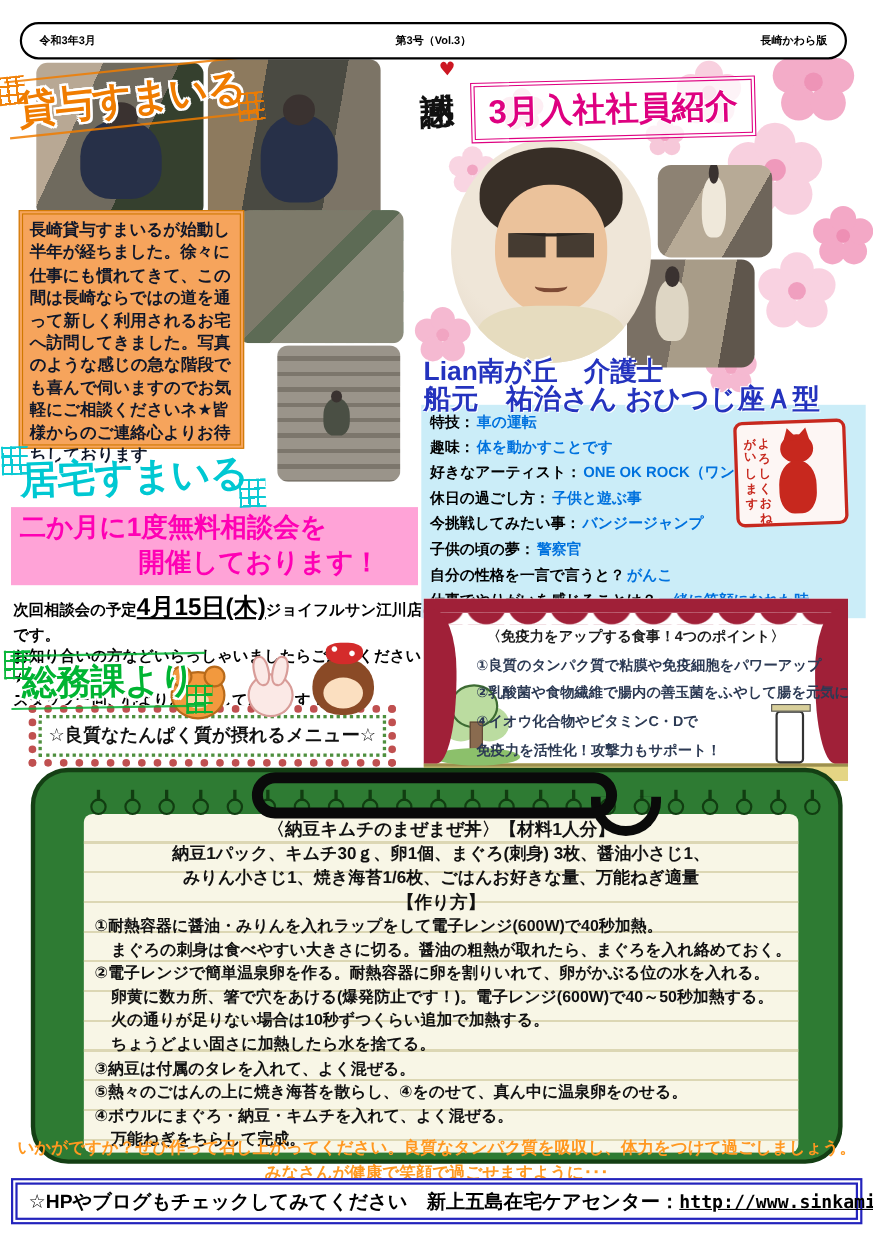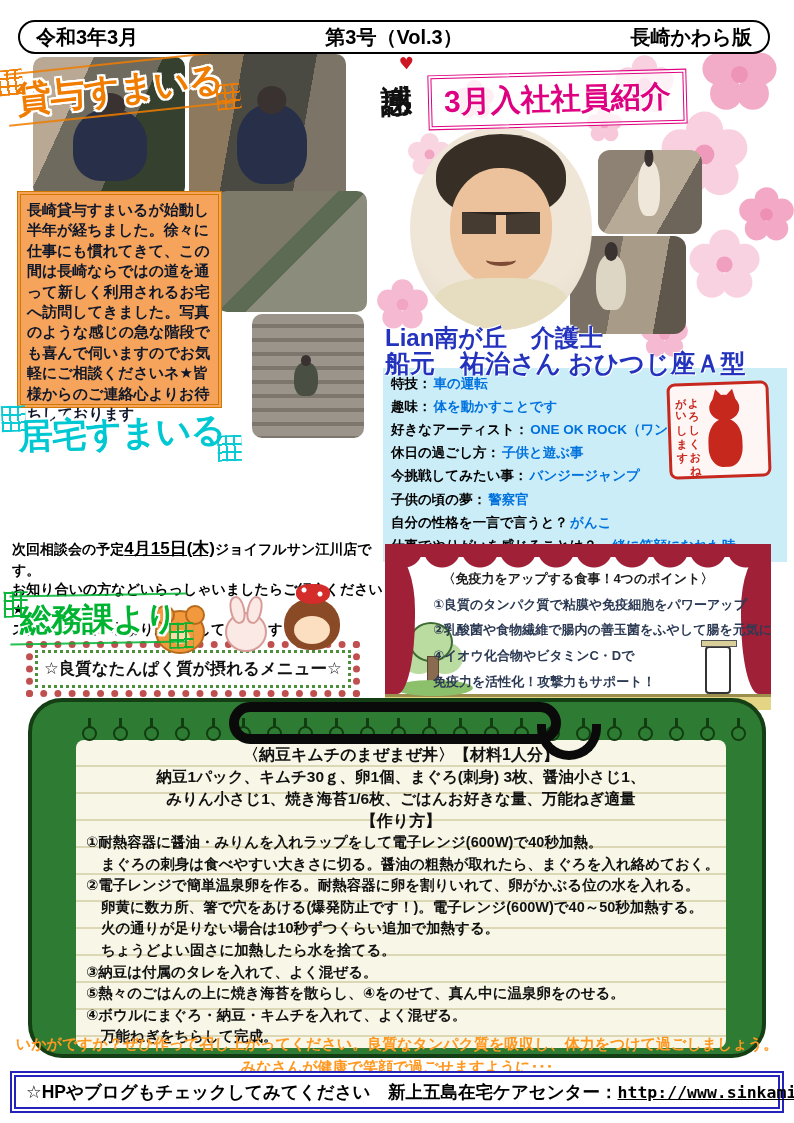--- a/index.html
+++ b/index.html
@@ -2,21 +2,21 @@
 <html><head>
 <meta charset="utf-8">
 <style>
   * { margin:0; padding:0; box-sizing:border-box; }
   body { background:#888; font-family:"Liberation Sans","DejaVu Sans",sans-serif; }
   .page { position:relative; width:794px; height:1123px; background:#fff; overflow:hidden; margin:0 auto; font-weight:bold; }
 
   
   .hdr { position:absolute; left:18px; top:20px; width:752px; height:34px;
          border:2px solid #000; border-radius:17px; display:flex; align-items:center;
-         padding:0 16px; font-size:20px; color:#000; background:#fff; z-index:30;}
+         padding:0 16px; font-size:10px; color:#000; background:#fff; z-index:30;}
   .hdr span { flex:1; }
   .hdr .c { text-align:center; }
   .hdr .r { text-align:right; }
 
   
   .deco { position:absolute; font-size:35px; letter-spacing:-1px; white-space:nowrap; z-index:12;
           text-shadow:-2px 0 #fff,2px 0 #fff,0 -2px #fff,0 2px #fff,-2px -2px #fff,2px 2px #fff,-2px 2px #fff,2px -2px #fff; }
   .hash { position:absolute; width:24px; height:26px; opacity:.95;
           background: repeating-linear-gradient(90deg, currentColor 0 2px, transparent 2px 8px),
                       repeating-linear-gradient(0deg, currentColor 0 2px, transparent 2px 8px); }
@@ -39,21 +39,21 @@
   .kansha { position:absolute; left:366px; top:60px; width:46px; height:92px; z-index:9;
             writing-mode:vertical-rl; font-family:"DejaVu Serif","Liberation Serif",serif;
             font-size:31px; color:#111; line-height:1; transform:rotate(-2deg); }
   .kansha .heart { position:absolute; right:-4px; top:-6px; font-size:17px; color:#cc1722; }
 
   
   .pinkbox { position:absolute; left:10px; top:461px; width:370px; height:71px; background:#FFA3D7;
              color:#FF00B4; font-size:24px; padding:3px 8px; z-index:6; line-height:1.33; }
   .pinkbox .l2 { padding-left:108px; }
   .para { position:absolute; left:12px; top:537px; width:382px; font-size:14px; color:#000; line-height:1.4; z-index:6;}
-  .para .date { font-size:17px; text-decoration:underline;margin-top:20px; }
+  .para .date { font-size:22px; text-decoration:underline;margin-top:20px; }
 
   
   .mascots { position:absolute; left:40px; top:596px; width:330px; height:66px; z-index:7; }
   .bear { position:absolute; left:115px; top:14px; width:50px; height:44px; background:#F2993E; border-radius:50%; border:2px solid #B86A1A;}
   .bear::before,.bear::after { content:""; position:absolute; width:16px; height:16px; background:#F2993E; border:2px solid #B86A1A; border-radius:50%; top:-7px; }
   .bear::before{left:-2px;} .bear::after{right:-2px;}
   .bear .muz{position:absolute; left:13px; top:18px; width:20px; height:14px; background:#FBD9A8; border-radius:50%;}
   .rabbit { position:absolute; left:185px; top:16px; width:42px; height:40px; background:#FBE9E6; border-radius:50%; border:2px solid #D89C98;}
   .rabbit::before,.rabbit::after{ content:""; position:absolute; width:11px; height:24px; background:#FBE9E6; border:2px solid #D89C98; border-radius:45%; top:-18px;}
   .rabbit::before{left:3px; transform:rotate(-12deg);} .rabbit::after{right:3px; transform:rotate(12deg);}
@@ -215,20 +215,24 @@
   <div class="leasebox">
     <span>長崎貸与すまいるが始動し半年が経ちました。徐々に仕事にも慣れてきて、この間は長崎ならではの道を通って新しく利用されるお宅へ訪問してきました。写真のような感じの急な階段でも喜んで伺いますのでお気軽にご相談くださいネ★皆様からのご連絡心よりお待ちしております</span>
   </div>
 
   <div class="deco" style="left:18px;top:410px;color:#00C8D2;transform:rotate(-2deg);">
     <span class="hash l"></span>
     <span>居宅すまいる</span>
     <span class="hash r"></span>
   </div>
 
+  <div class="pinkbox">
+    <div>二か月に1度無料相談会を</div>
+    <div class="l2">開催しております！</div>
+  </div>
 
   <div class="para">
     <div><span>次回相談会の予定</span><span class="date">4月15日(木)</span><span>ジョイフルサン江川店です。</span></div>
     <div>お知り合いの方などいらっしゃいましたらご紹介ください★</div>
     <div>スタッフ一同、心よりお待ちしております！</div>
   </div>
 
   <div class="deco" style="left:20px;top:598px;font-size:32px;color:#00B432;transform:rotate(-1deg);">
     <span class="hash l"></span>
     <span class="line t"></span>

